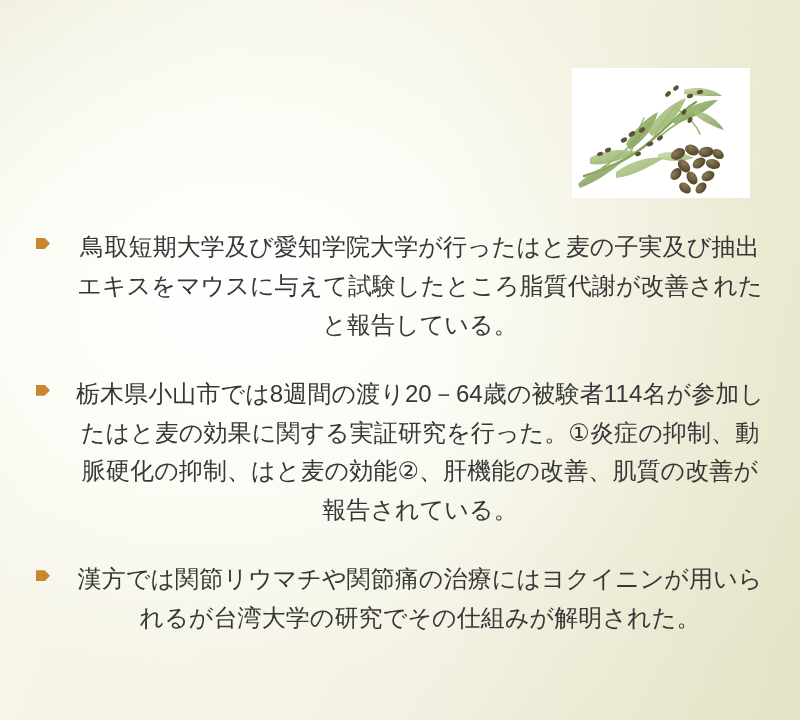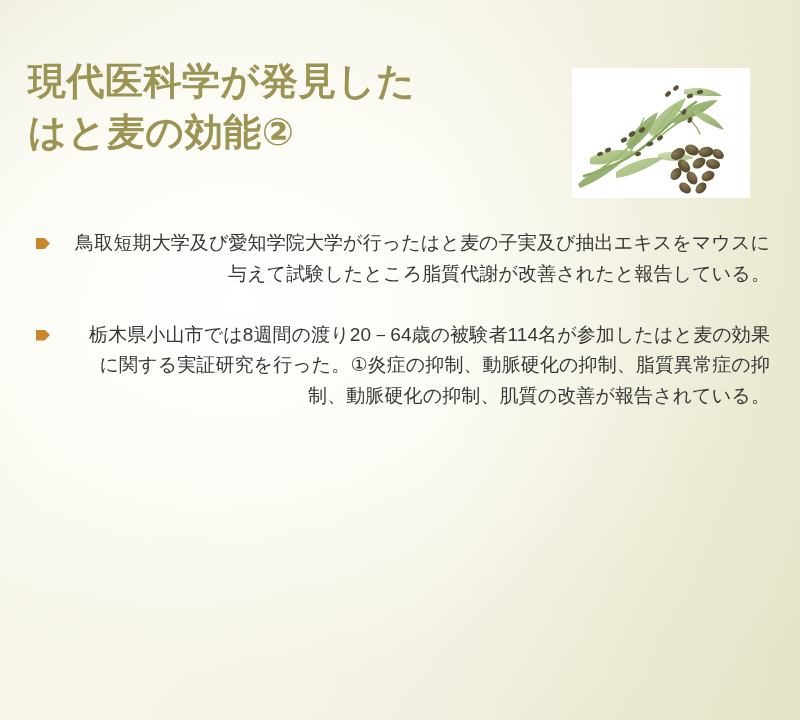--- a/index.html
+++ b/index.html
@@ -100,43 +100,39 @@
     height: 11px;
     margin-top: 10px;
     margin-right: 20px;
     background: #c8862f;
     
     clip-path: polygon(0% 0%, 62% 0%, 100% 50%, 62% 100%, 0% 100%);
   }
 
   .bullet-text {
     flex: 1 1 auto;
-    font-size: 19px;
+    font-size: 24px;
     line-height: 1.62;
     color: #373737;
     letter-spacing: 0.1px;
-    text-align: right;
+    text-align: center;
   }
 
   
   .bullet-row[data-idx="0"] .bullet-text { max-width: 700px; }
   .bullet-row[data-idx="1"] .bullet-text { max-width: 700px; }
   .bullet-row[data-idx="2"] .bullet-text { max-width: 700px; }
   .bullet-row[data-idx="3"] .bullet-text { max-width: 716px; }
   .bullet-row[data-idx="4"] .bullet-text { max-width: 690px; }
 </style>
 </head>
 <body>
 
 <div id="slide">
 
-  <div id="title">
-    <span class="tline">現代医科学が発見した</span>
-    <span class="tline">はと麦の効能②</span>
-  </div>
 
   <div id="illus">
     <svg viewBox="0 0 178 130" xmlns="http://www.w3.org/2000/svg" aria-hidden="true">
       <defs>
         <linearGradient id="lg1" x1="0" y1="0" x2="1" y2="1">
           <stop offset="0%" stop-color="#a8c47f"></stop>
           <stop offset="100%" stop-color="#738f4b"></stop>
         </linearGradient>
         <linearGradient id="lg2" x1="0" y1="0" x2="1" y2="1">
           <stop offset="0%" stop-color="#bcd194"></stop>
@@ -205,20 +201,24 @@
 
   <div id="bullets">
 
     <div class="bullet-row" data-idx="0">
       <span class="bullet-marker"></span>
       <span class="bullet-text">鳥取短期大学及び愛知学院大学が行ったはと麦の子実及び抽出エキスをマウスに与えて試験したところ脂質代謝が改善されたと報告している。</span>
     </div>
 
     <div class="bullet-row" data-idx="1">
       <span class="bullet-marker"></span>
-      <span class="bullet-text">栃木県小山市では8週間の渡り20－64歳の被験者114名が参加したはと麦の効果に関する実証研究を行った。①炎症の抑制、動脈硬化の抑制、脂質異常症の抑制、動脈硬化の抑制、肌質の改善が報告されている。</span>
+      <span class="bullet-text">栃木県小山市では8週間の渡り20－64歳の被験者114名が参加したはと麦の効果に関する実証研究を行った。①炎症の抑制、動脈硬化の抑制、はと麦の効能②、肝機能の改善、肌質の改善が報告されている。</span>
     </div>
 
+    <div class="bullet-row" data-idx="2">
+      <span class="bullet-marker"></span>
+      <span class="bullet-text">漢方では関節リウマチや関節痛の治療にはヨクイニンが用いられるが台湾大学の研究でその仕組みが解明された。</span>
+    </div>
 
 
 
   </div>
 </div>
 
 </body></html>

